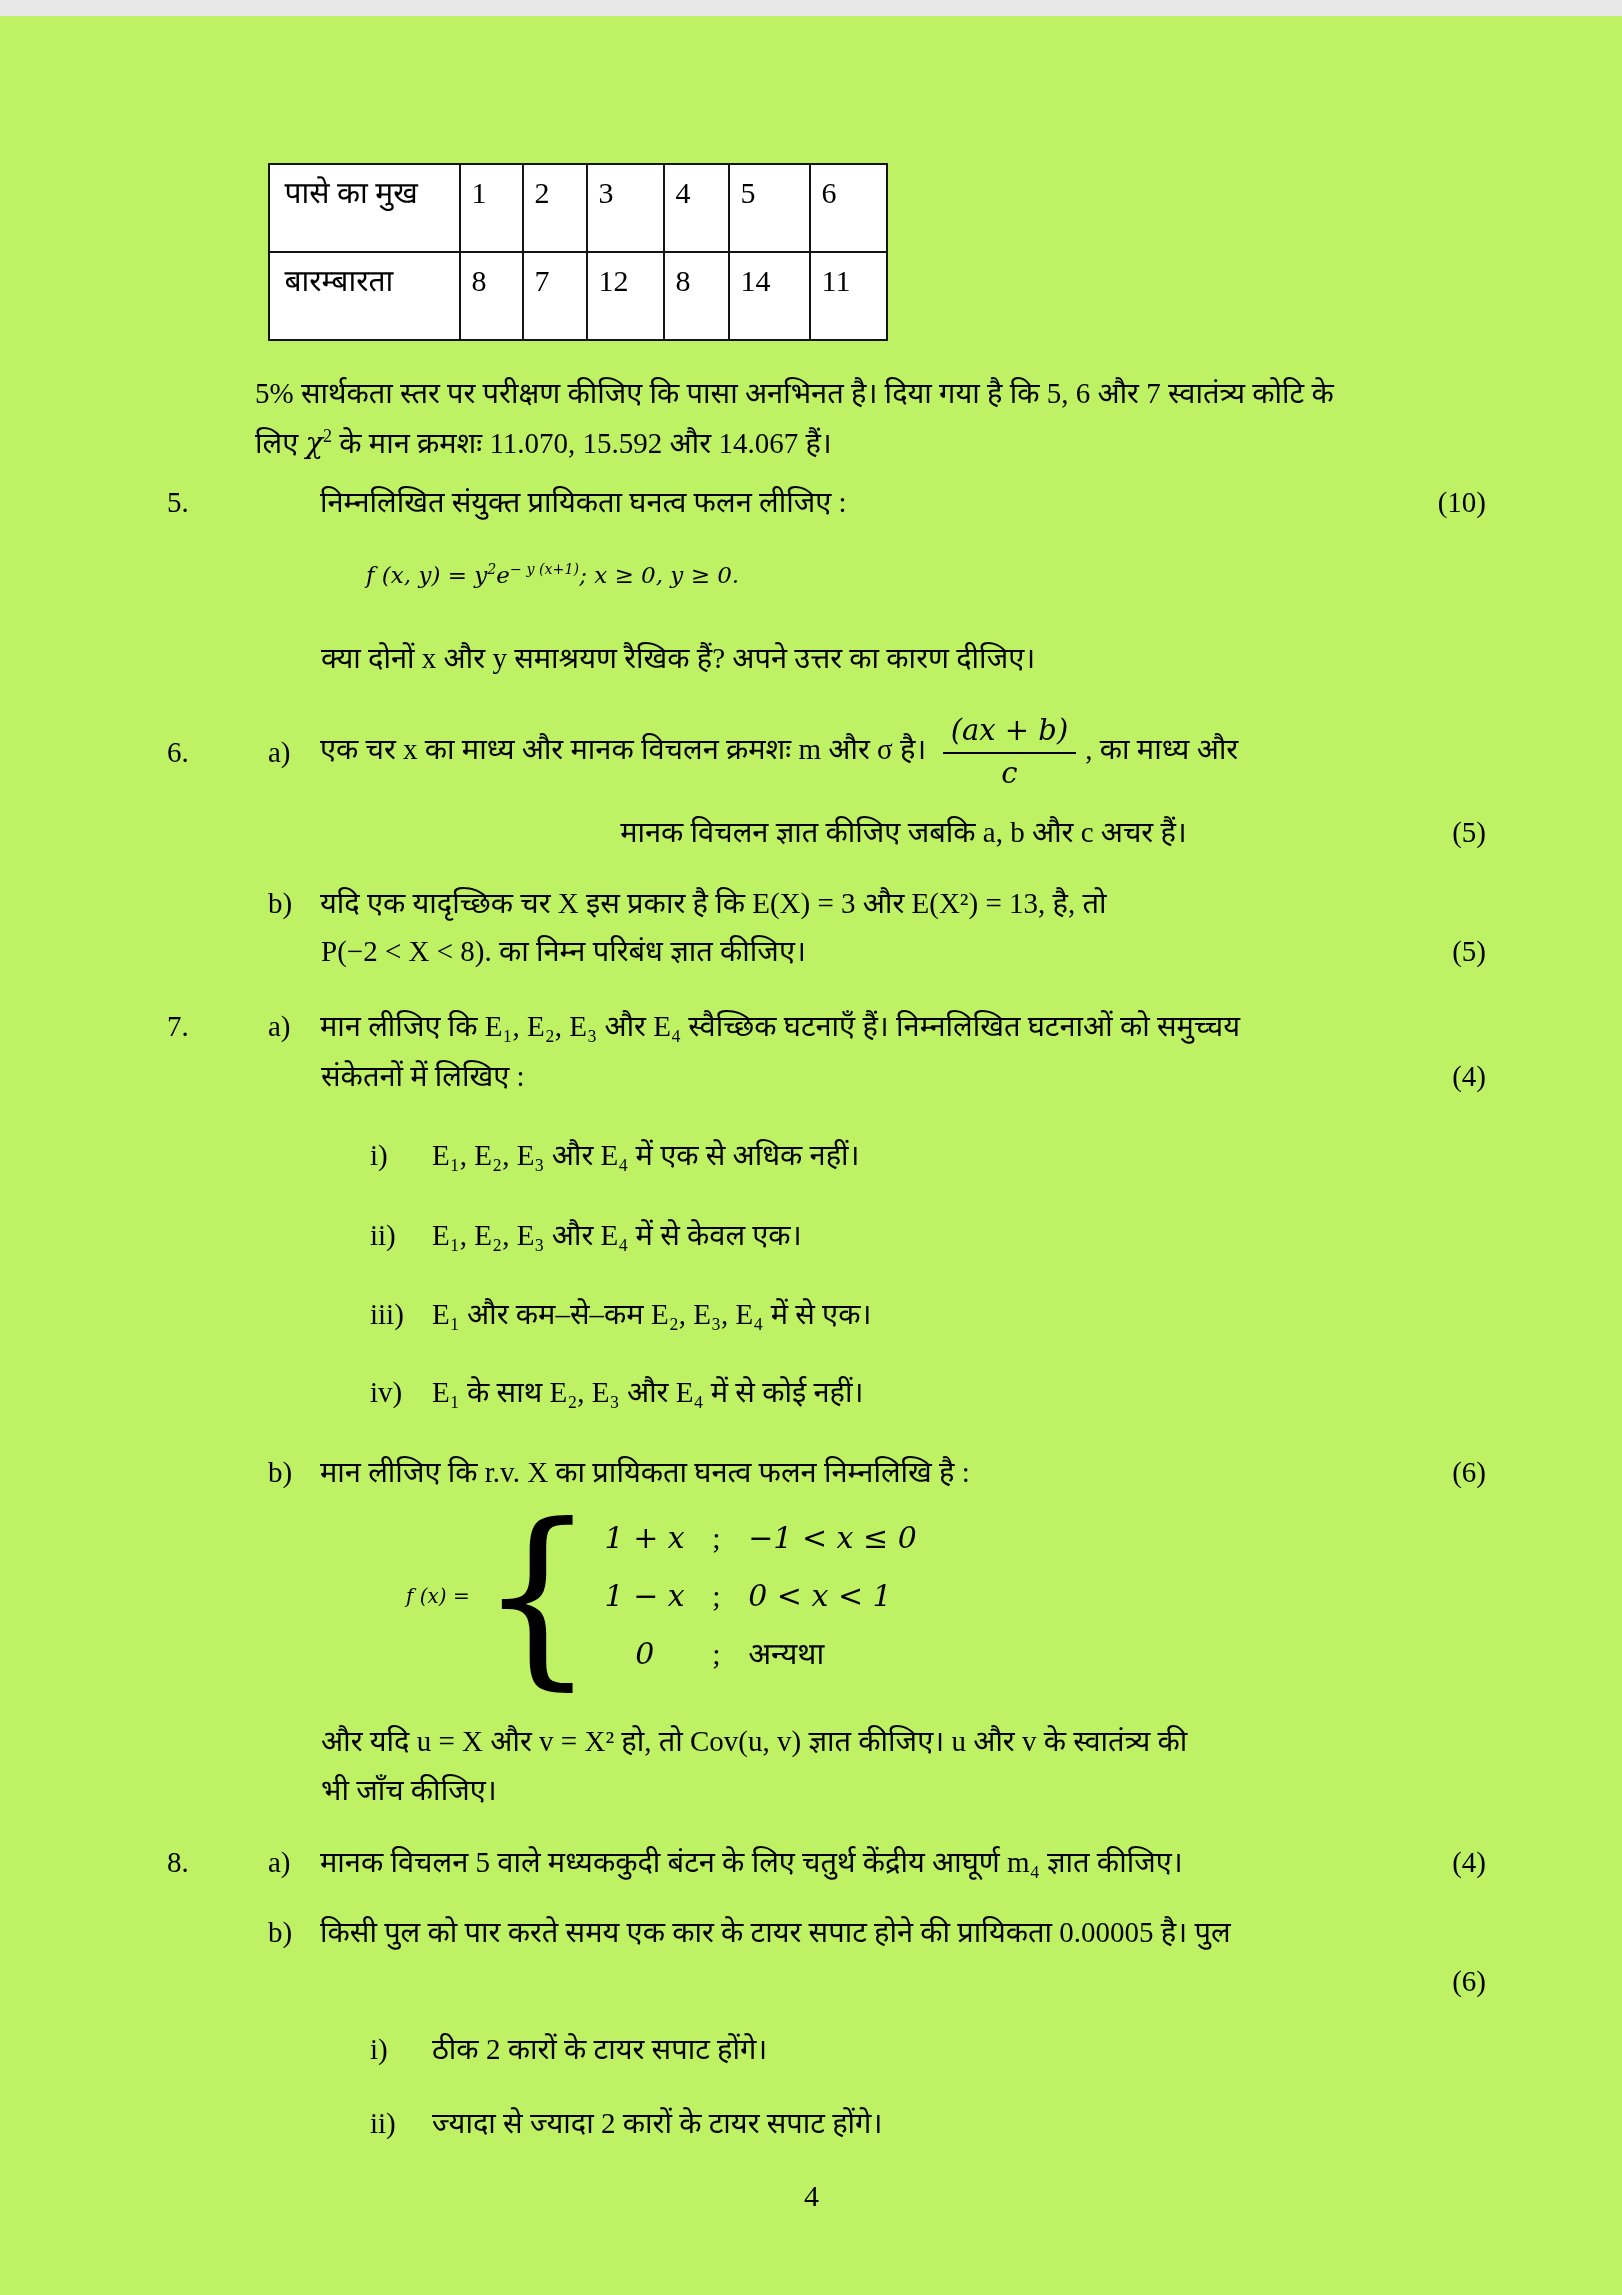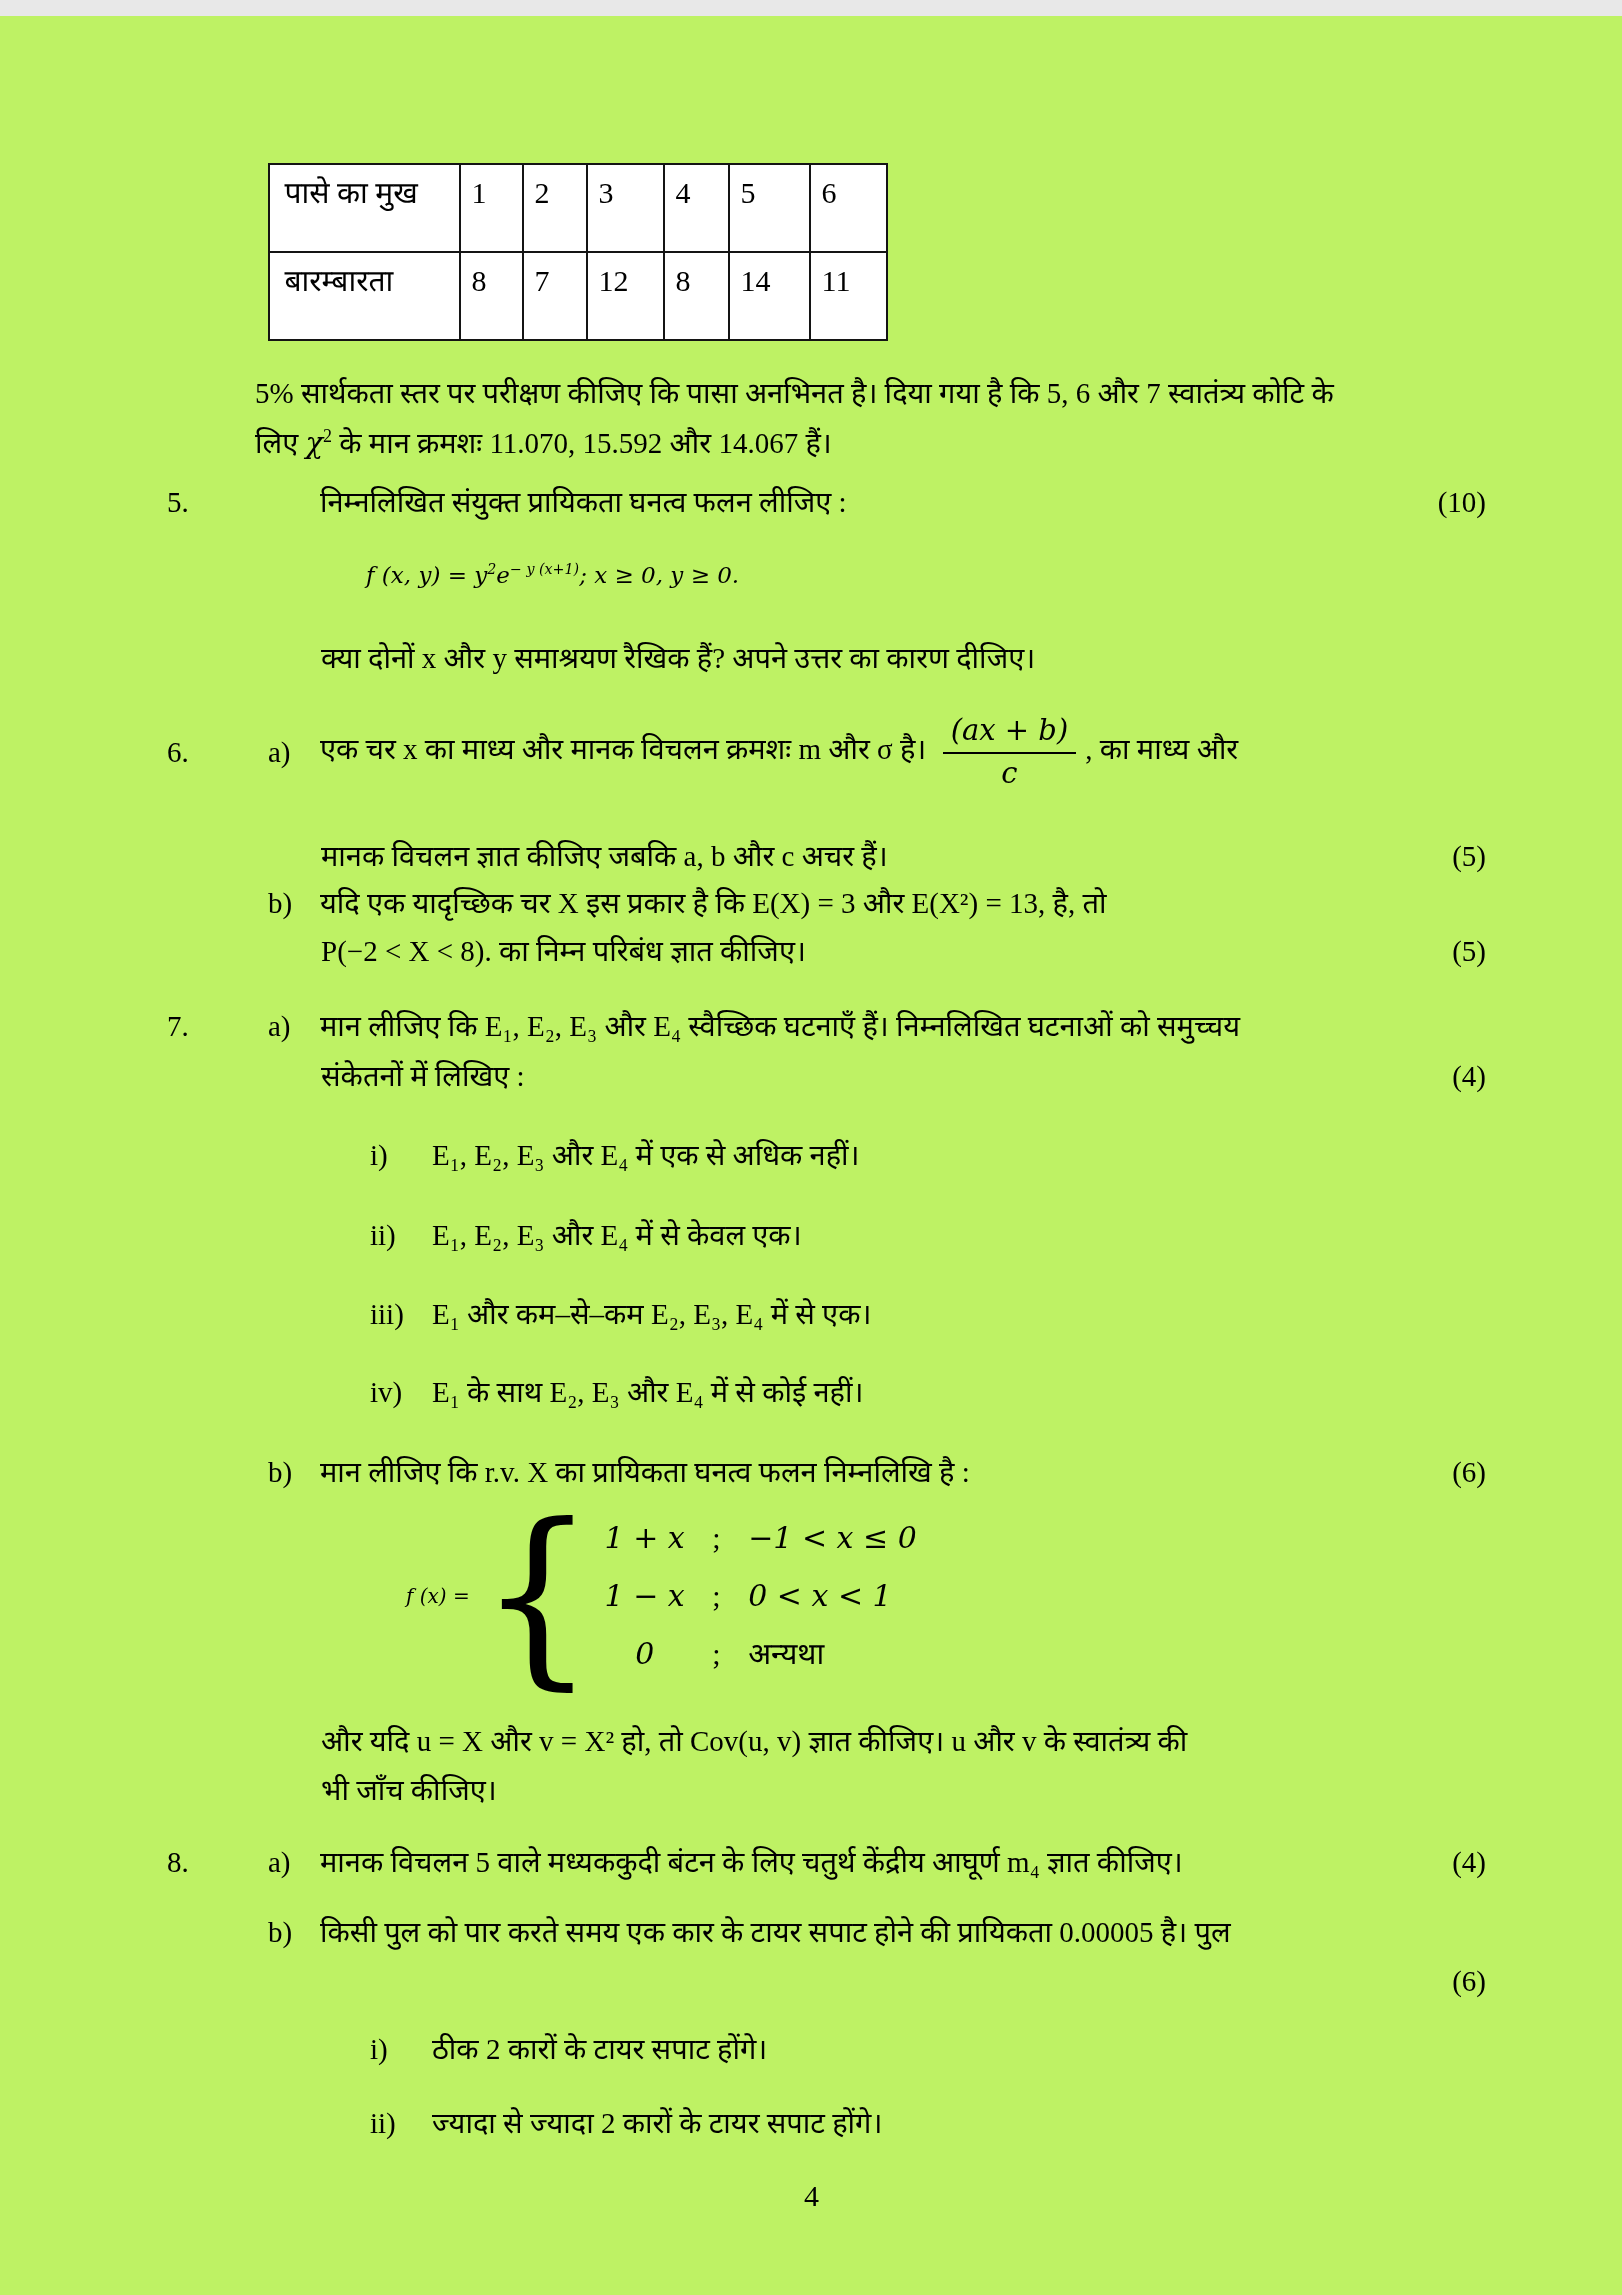--- a/index.html
+++ b/index.html
@@ -132,21 +132,21 @@
 
   <div class="formula-5 math"><span>f (x, y) = y</span><sup>2</sup><span>e</span><sup>− y (x+1)</sup><span>; x ≥ 0, y ≥ 0.</span></div>
 
   <div class="r-cont" style="top:622px;"><span>क्या दोनों x और y समाश्रयण रैखिक हैं? अपने उत्तर का कारण दीजिए।</span></div>
 
   <div class="row row-frac" style="top:681px;">
     <span class="qnum">6.</span>
     <span class="sub">a)</span>
     <span class="txt"><span>एक चर x का माध्य और मानक विचलन क्रमशः  m और σ  है। </span><span class="frac math"><span class="fnum">(ax + b)</span><span class="fden">c</span></span><span>, का माध्य और</span></span>
   </div>
-  <div class="r-cont" style="top:820px;">
+  <div class="r-cont" style="top:796px;text-align:center;">
     <span>मानक विचलन ज्ञात कीजिए जबकि a, b और c अचर हैं।</span>
     <span class="marks">(5)</span>
   </div>
 
   <div class="row" style="top:867px;">
     <span class="qnum"></span>
     <span class="sub">b)</span>
     <span class="txt">यदि एक यादृच्छिक चर X इस प्रकार है कि  E(X) = 3 और  E(X²) = 13, है,  तो</span>
   </div>
   <div class="r-cont" style="top:915px;">

